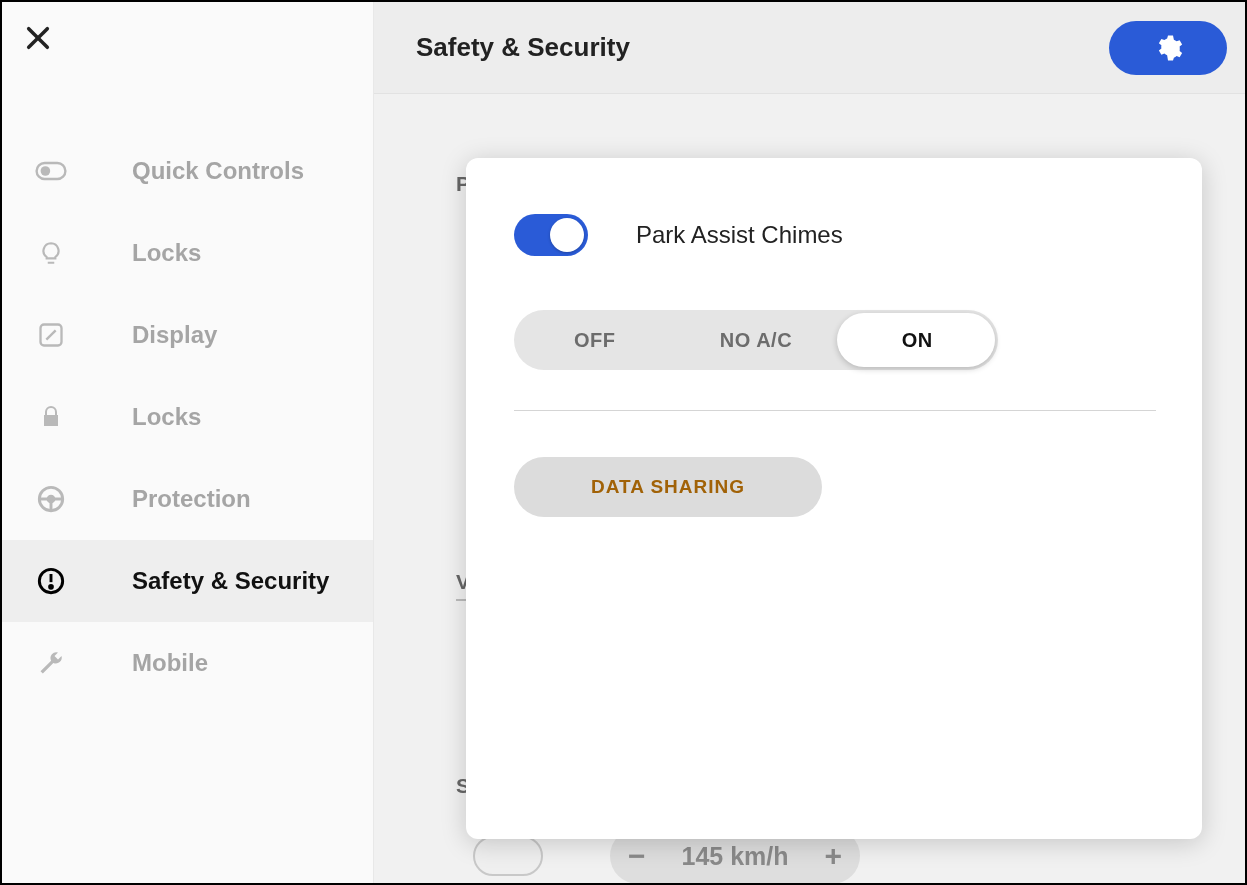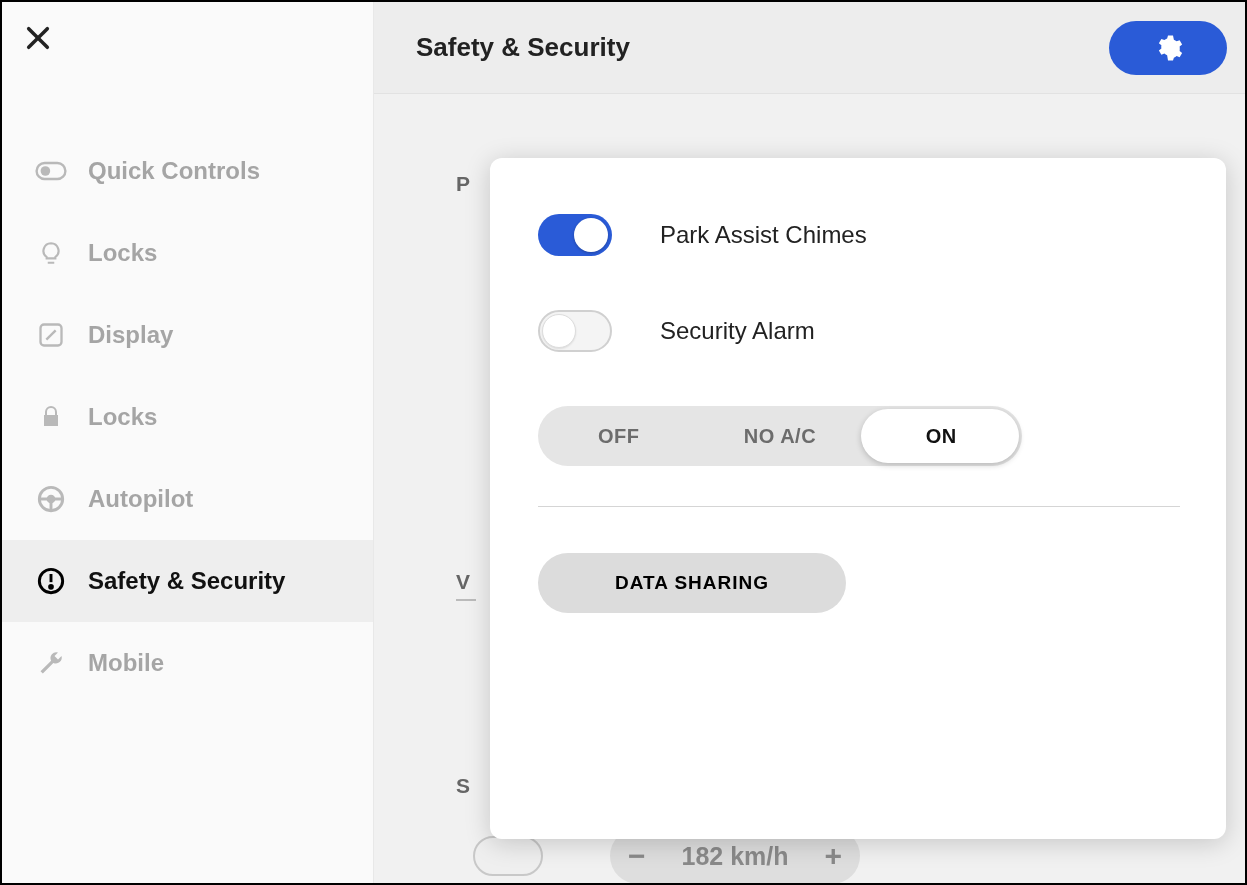--- a/index.html
+++ b/index.html
@@ -21,20 +21,21 @@
     width: 28px; height: 28px; cursor: pointer;
   }
   .close-btn svg { width: 100%; height: 100%; }
   .nav {
     position: absolute; top: 128px; left: 0; width: 100%;
   }
   .nav-item {
     display: flex; align-items: center;
     height: 82px; padding-left: 32px;
     cursor: pointer;
+    gap: 44px;
   }
   .nav-item.active { background: #eee; }
   .nav-icon {
     width: 34px; height: 34px; flex-shrink: 0;
     display: flex; align-items: center; justify-content: center;
     color: #b9b9b9;
   }
   .nav-item.active .nav-icon { color: #000; }
   .nav-label {
     margin-left: 20px;
@@ -81,21 +82,20 @@
     position: absolute; left: 99px; top: 742px;
     width: 70px; height: 40px; border-radius: 20px;
     border: 2px solid #c8c8c8; background: #efefef;
   }
   .card {
     position: absolute; left: 92px; top: 64px;
     width: 736px; height: 681px;
     background: #fff; border-radius: 12px;
     box-shadow: 0 4px 26px rgba(0,0,0,0.18);
     padding: 56px 46px 52px 48px;
-    margin-left: 24px;
   }
   .toggle-row {
     display: flex; align-items: center; margin-bottom: 54px;
   }
   .toggle {
     width: 74px; height: 42px; border-radius: 21px;
     position: relative; cursor: pointer; flex-shrink: 0;
   }
   .toggle.on { background: #2a5bd7; }
   .toggle.off { background: #f4f4f4; border: 2px solid #d0d0d0; }
@@ -130,21 +130,21 @@
   .seg-thumb {
     position: absolute; height: 54px; width: 158px; right: 3px; top: 3px;
     background: #fff; border-radius: 27px;
     box-shadow: 0 2px 6px rgba(0,0,0,0.2);
   }
   .card-divider {
     border-top: 1px solid #d5d5d5; margin: 40px 0 46px 0;
   }
   .pill-btn {
     width: 308px; height: 60px; border-radius: 30px;
-    background: #dcdcdc; color: #000000;
+    background: #dcdcdc; color: #a16207;
     display: flex; align-items: center; justify-content: center;
     font-size: 19px; font-weight: 700; letter-spacing: 1px;
     cursor: pointer; margin-top: 42px;
   }
 </style>
 </head>
 <body>
 
 <aside class="sidebar">
   <div class="close-btn">
@@ -189,21 +189,21 @@
       <span class="nav-label">Locks</span>
     </div>
     <div class="nav-item">
       <span class="nav-icon">
         <svg viewBox="0 0 24 24" width="28" height="28" fill="none" stroke="currentColor" stroke-width="2.5">
             <circle cx="12" cy="12" r="10"></circle>
             <circle cx="12" cy="12" r="2.5" fill="currentColor"></circle>
             <path d="M2 12h7M15 12h7M12 14v8"></path>
           </svg>
       </span>
-      <span class="nav-label">Autopilot</span>
+      <span class="nav-label">Protection</span>
     </div>
     <div class="nav-item active">
       <span class="nav-icon">
         <svg viewBox="0 0 24 24" width="28" height="28" fill="none" stroke="currentColor" stroke-width="2.5">
             <circle cx="12" cy="12" r="10"></circle>
             <line x1="12" y1="6" x2="12" y2="13"></line>
             <circle cx="12" cy="17" r="1.2" fill="currentColor"></circle>
           </svg>
       </span>
       <span class="nav-label">Safety &amp; Security</span>
@@ -229,37 +229,31 @@
 </header>
 
 <main class="main">
   <div class="bg-section-label" style="left:82px; top:78px;">P</div>
   <div class="bg-section-label" style="left:82px; top:476px;">V</div>
   <div class="bg-section-divider" style="left:82px; top:505px; width:20px;"></div>
   <div class="bg-section-label" style="left:82px; top:680px;">S</div>
   <div class="bg-toggle-off"></div>
   <div class="bg-stepper">
     <span class="pm">−</span>
-    <span>182 km/h</span>
+    <span>145 km/h</span>
     <span class="pm">+</span>
   </div>
 
   <div class="card">
     <div class="toggle-row">
       <div class="toggle on">
           <div class="knob"></div>
         </div>
       <div class="toggle-label">Park Assist Chimes</div>
     </div>
-    <div class="toggle-row">
-      <div class="toggle off">
-          <div class="knob"></div>
-        </div>
-      <div class="toggle-label">Security Alarm</div>
-    </div>
     <div class="segmented">
       <div class="seg-thumb"></div>
       <div class="seg-opt">OFF</div>
       <div class="seg-opt">NO A/C</div>
       <div class="seg-opt sel">ON</div>
     </div>
     <div class="card-divider"></div>
     <div class="pill-btn">
       <span>DATA SHARING</span>
     </div>

